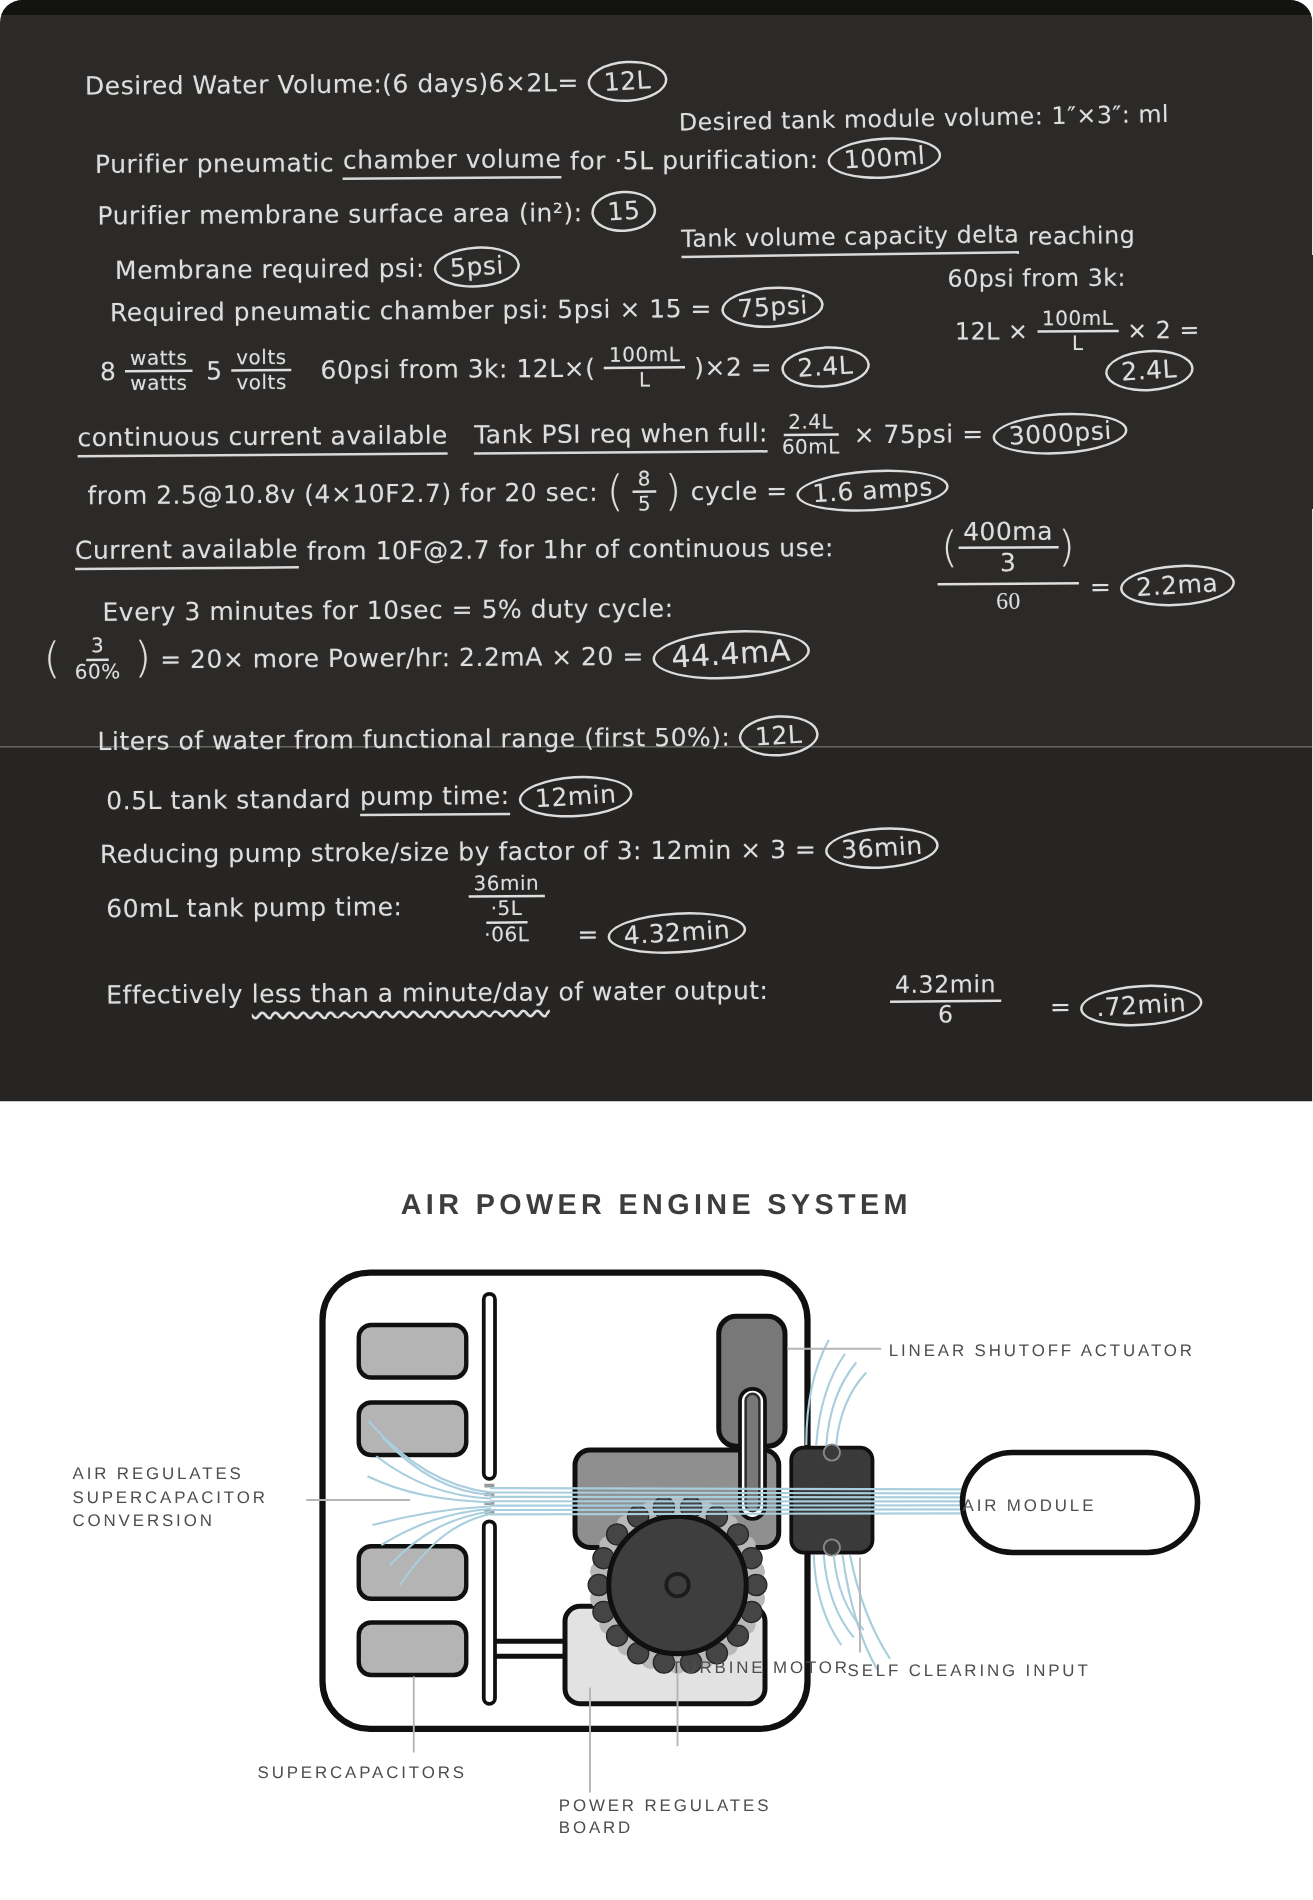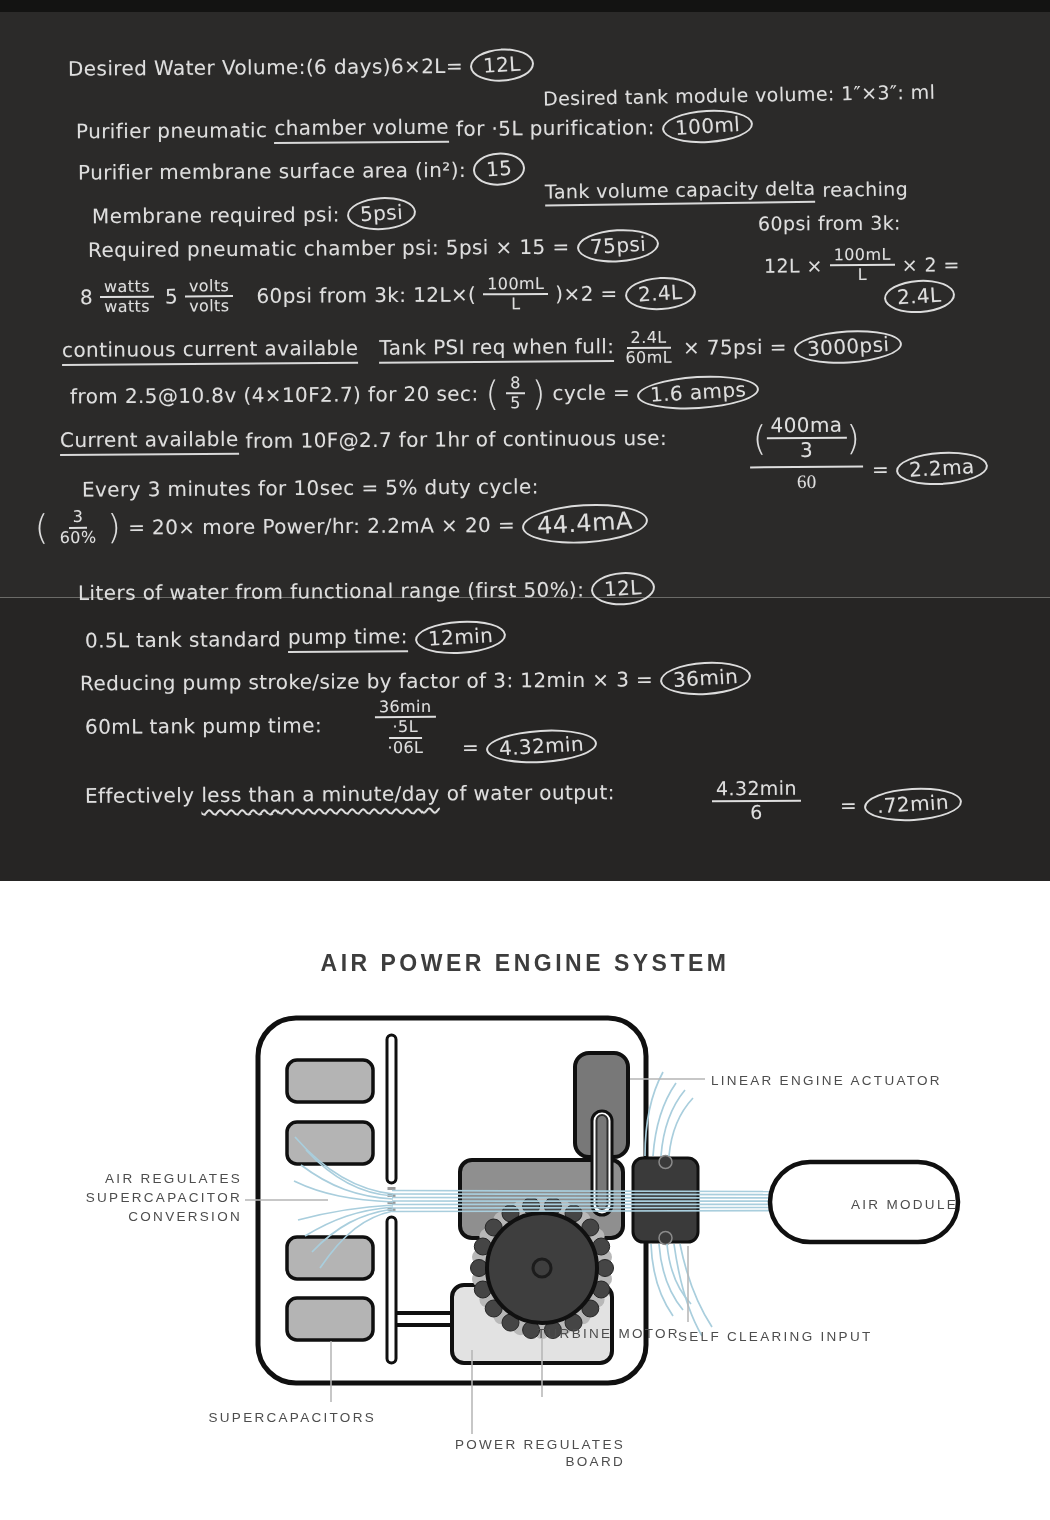--- a/index.html
+++ b/index.html
@@ -1,17 +1,17 @@
 <!DOCTYPE html>
 <html><head>
 <meta charset="utf-8">
 <style>
   html,body{margin:0;padding:0;background:#ffffff;}
   #stage{position:relative;width:1050px;height:1520px;overflow:hidden;background:#ffffff;
-         font-family:"Liberation Sans",sans-serif;}
+         font-family:"Liberation Sans",sans-serif;border-radius:18px;}
 
   
   #board-top{position:absolute;left:0;top:0;width:1050px;height:597px;background:#2b2a29;}
   #board-bottom{position:absolute;left:0;top:597px;width:1050px;height:283px;background:#262524;
                 border-top:1px solid #6b6b68;}
   #board-edge{position:absolute;left:0;top:0;width:1050px;height:12px;background:#131312;}
 
   
   .hw{position:absolute;color:#dedede;font-family:"DejaVu Sans",sans-serif;font-size:20px;
       letter-spacing:.4px;white-space:nowrap;display:flex;align-items:center;gap:7px;
@@ -28,21 +28,21 @@
   .frac .d{padding:0 4px;}
   .bp{font-size:34px;font-weight:300;line-height:.9;}
   .nrow{display:flex;align-items:center;border-bottom:2.5px solid #dedede;padding:0 3px 4px;}
   .bigden{font-size:19px;padding-top:3px;font-family:Liberation Serif, serif;}
 
   
   #diagram-title{position:absolute;left:0;top:950px;width:1050px;text-align:center;
                  font-size:23px;font-weight:bold;letter-spacing:3.5px;color:#3d3d3d;}
   .dlabel{position:absolute;color:#4d4d4d;font-size:13.5px;letter-spacing:2.3px;line-height:19px;
           white-space:nowrap;}
-  .dlabel.center{text-align:right;white-space:normal;}
+  .dlabel.center{text-align:left;white-space:normal;}
   #diagram-svg{position:absolute;left:0;top:900px;}
 </style>
 </head>
 <body>
 <div id="stage">
 
   <div id="board-top"></div>
   <div id="board-bottom"></div>
   <div id="board-edge"></div>
 
@@ -330,21 +330,21 @@
     <g stroke="#b5b5b5" stroke-width="1.5">
       <line x1="630" y1="179" x2="705" y2="179"></line>
       <line x1="245" y1="300" x2="328" y2="300"></line>
       <line x1="688" y1="346" x2="688" y2="422"></line>
       <line x1="331" y1="441" x2="331" y2="502"></line>
       <line x1="542" y1="434" x2="542" y2="497"></line>
       <line x1="472" y1="450" x2="472" y2="534"></line>
     </g>
   </svg>
 
-  <div class="dlabel" style="left:711px;top:1071px">LINEAR ENGINE ACTUATOR</div>
+  <div class="dlabel" style="left:711px;top:1071px">LINEAR SHUTOFF ACTUATOR</div>
   <div class="dlabel center" style="left:58px;top:1169px;width:184px">
     <div>AIR REGULATES</div>
     <div>SUPERCAPACITOR</div>
     <div>CONVERSION</div>
   </div>
   <div class="dlabel center" style="left:770px;top:1195px;width:188px">AIR MODULE</div>
   <div class="dlabel" style="left:678px;top:1327px">SELF CLEARING INPUT</div>
   <div class="dlabel center" style="left:206px;top:1408px;width:170px">SUPERCAPACITORS</div>
   <div class="dlabel" style="left:537px;top:1324px">TURBINE MOTOR</div>
   <div class="dlabel center" style="left:447px;top:1437px;width:178px;line-height:16.5px">

